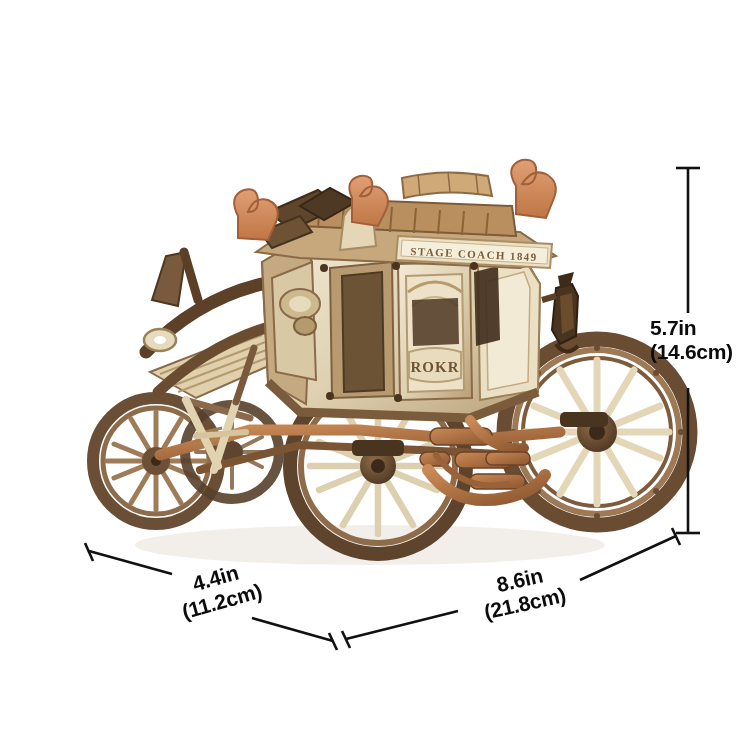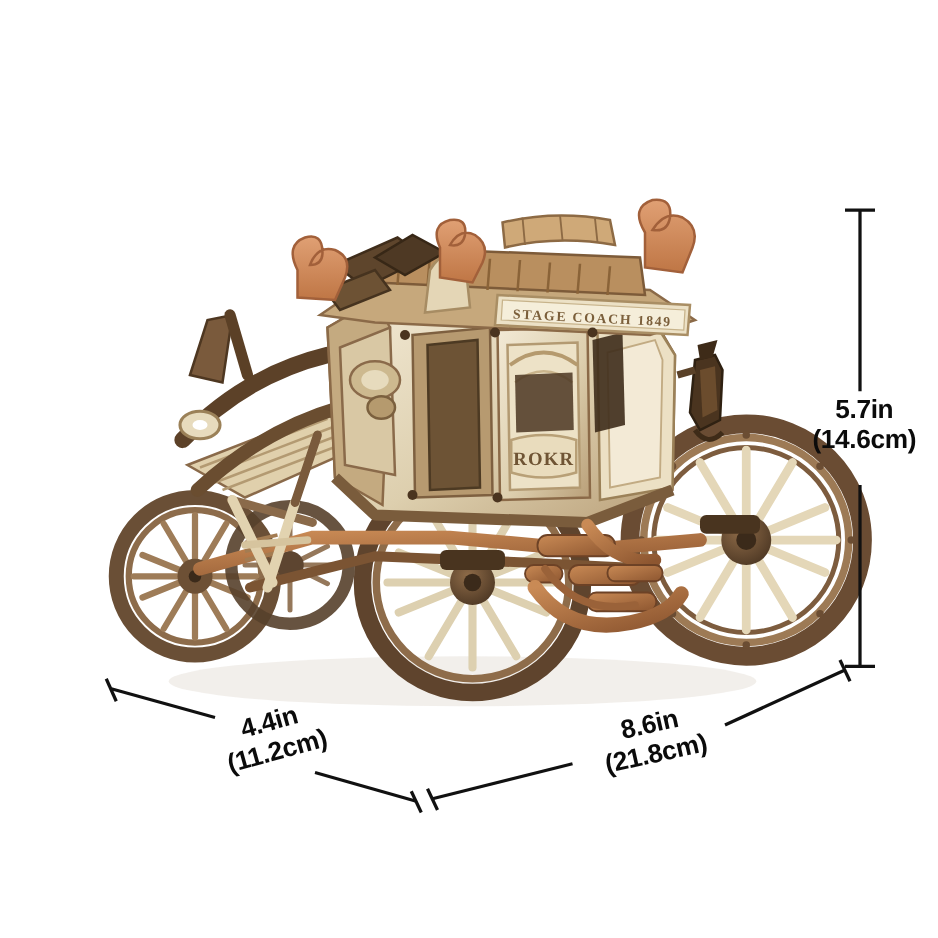--- a/index.html
+++ b/index.html
@@ -33,21 +33,21 @@
     font-weight: bold;
     color: #0b0b0b;
     white-space: nowrap;
     line-height: 1.16;
     letter-spacing: -0.3px;
   }
   #label-height {
     left: 650px;
     top: 316px;
     font-size: 21px;
-    text-align: center;
+    text-align: left;
   }
   #label-depth {
     left: 178px;
     top: 566px;
     font-size: 21px;
     text-align: center;
     transform: rotate(-15.5deg);
     transform-origin: 50% 50%;
   }
   #label-width {

